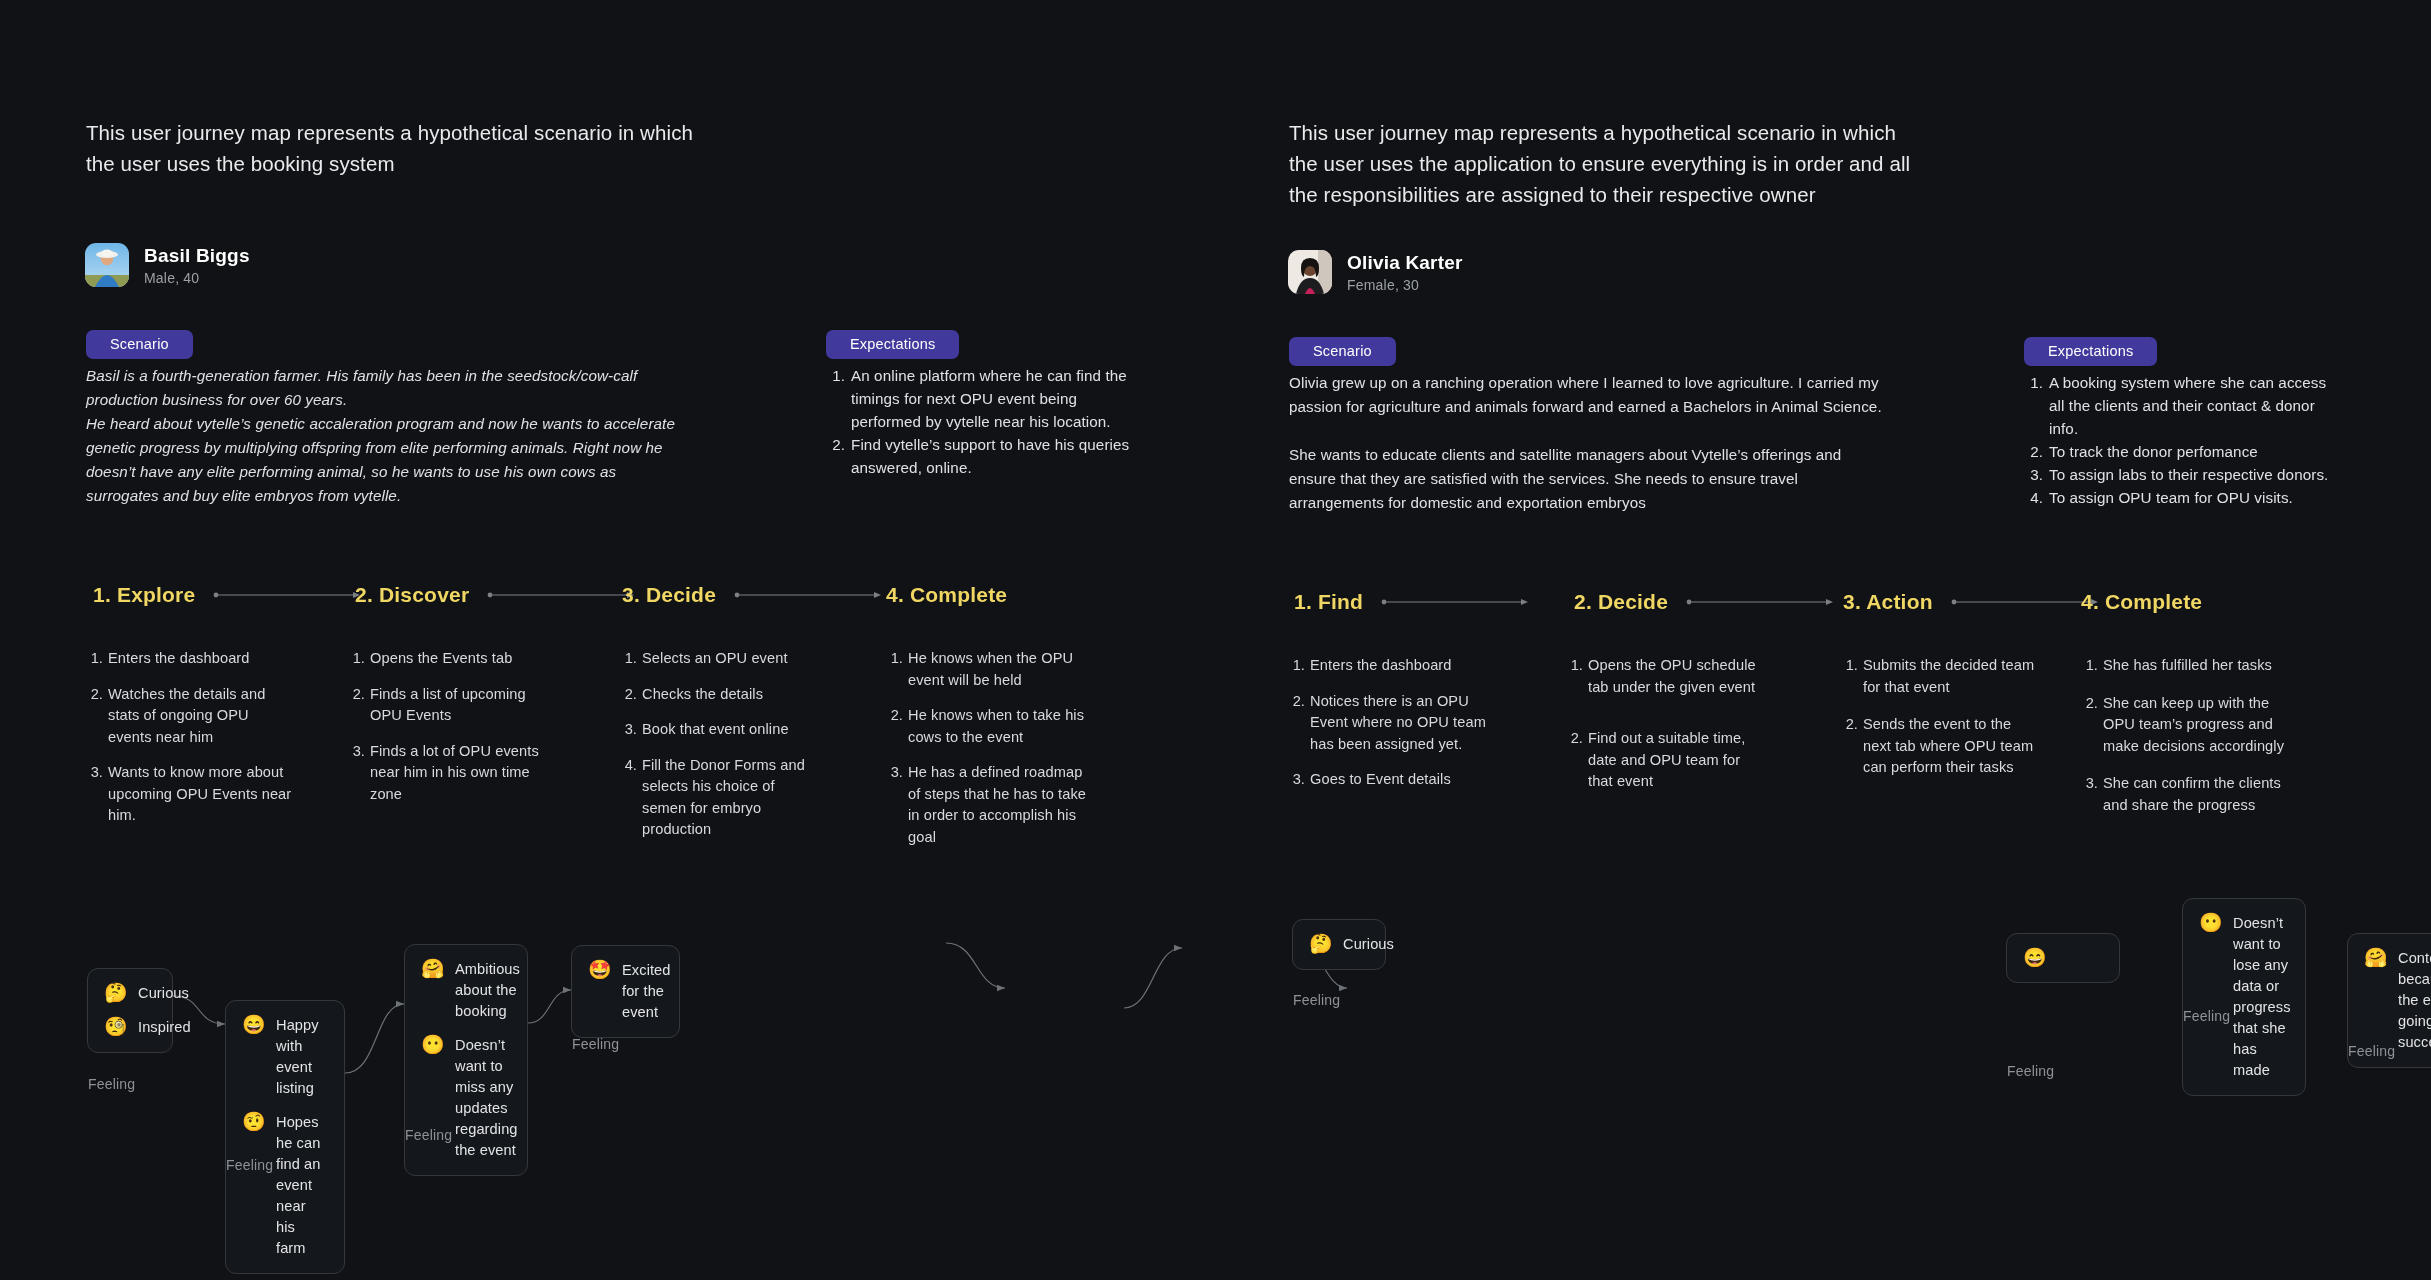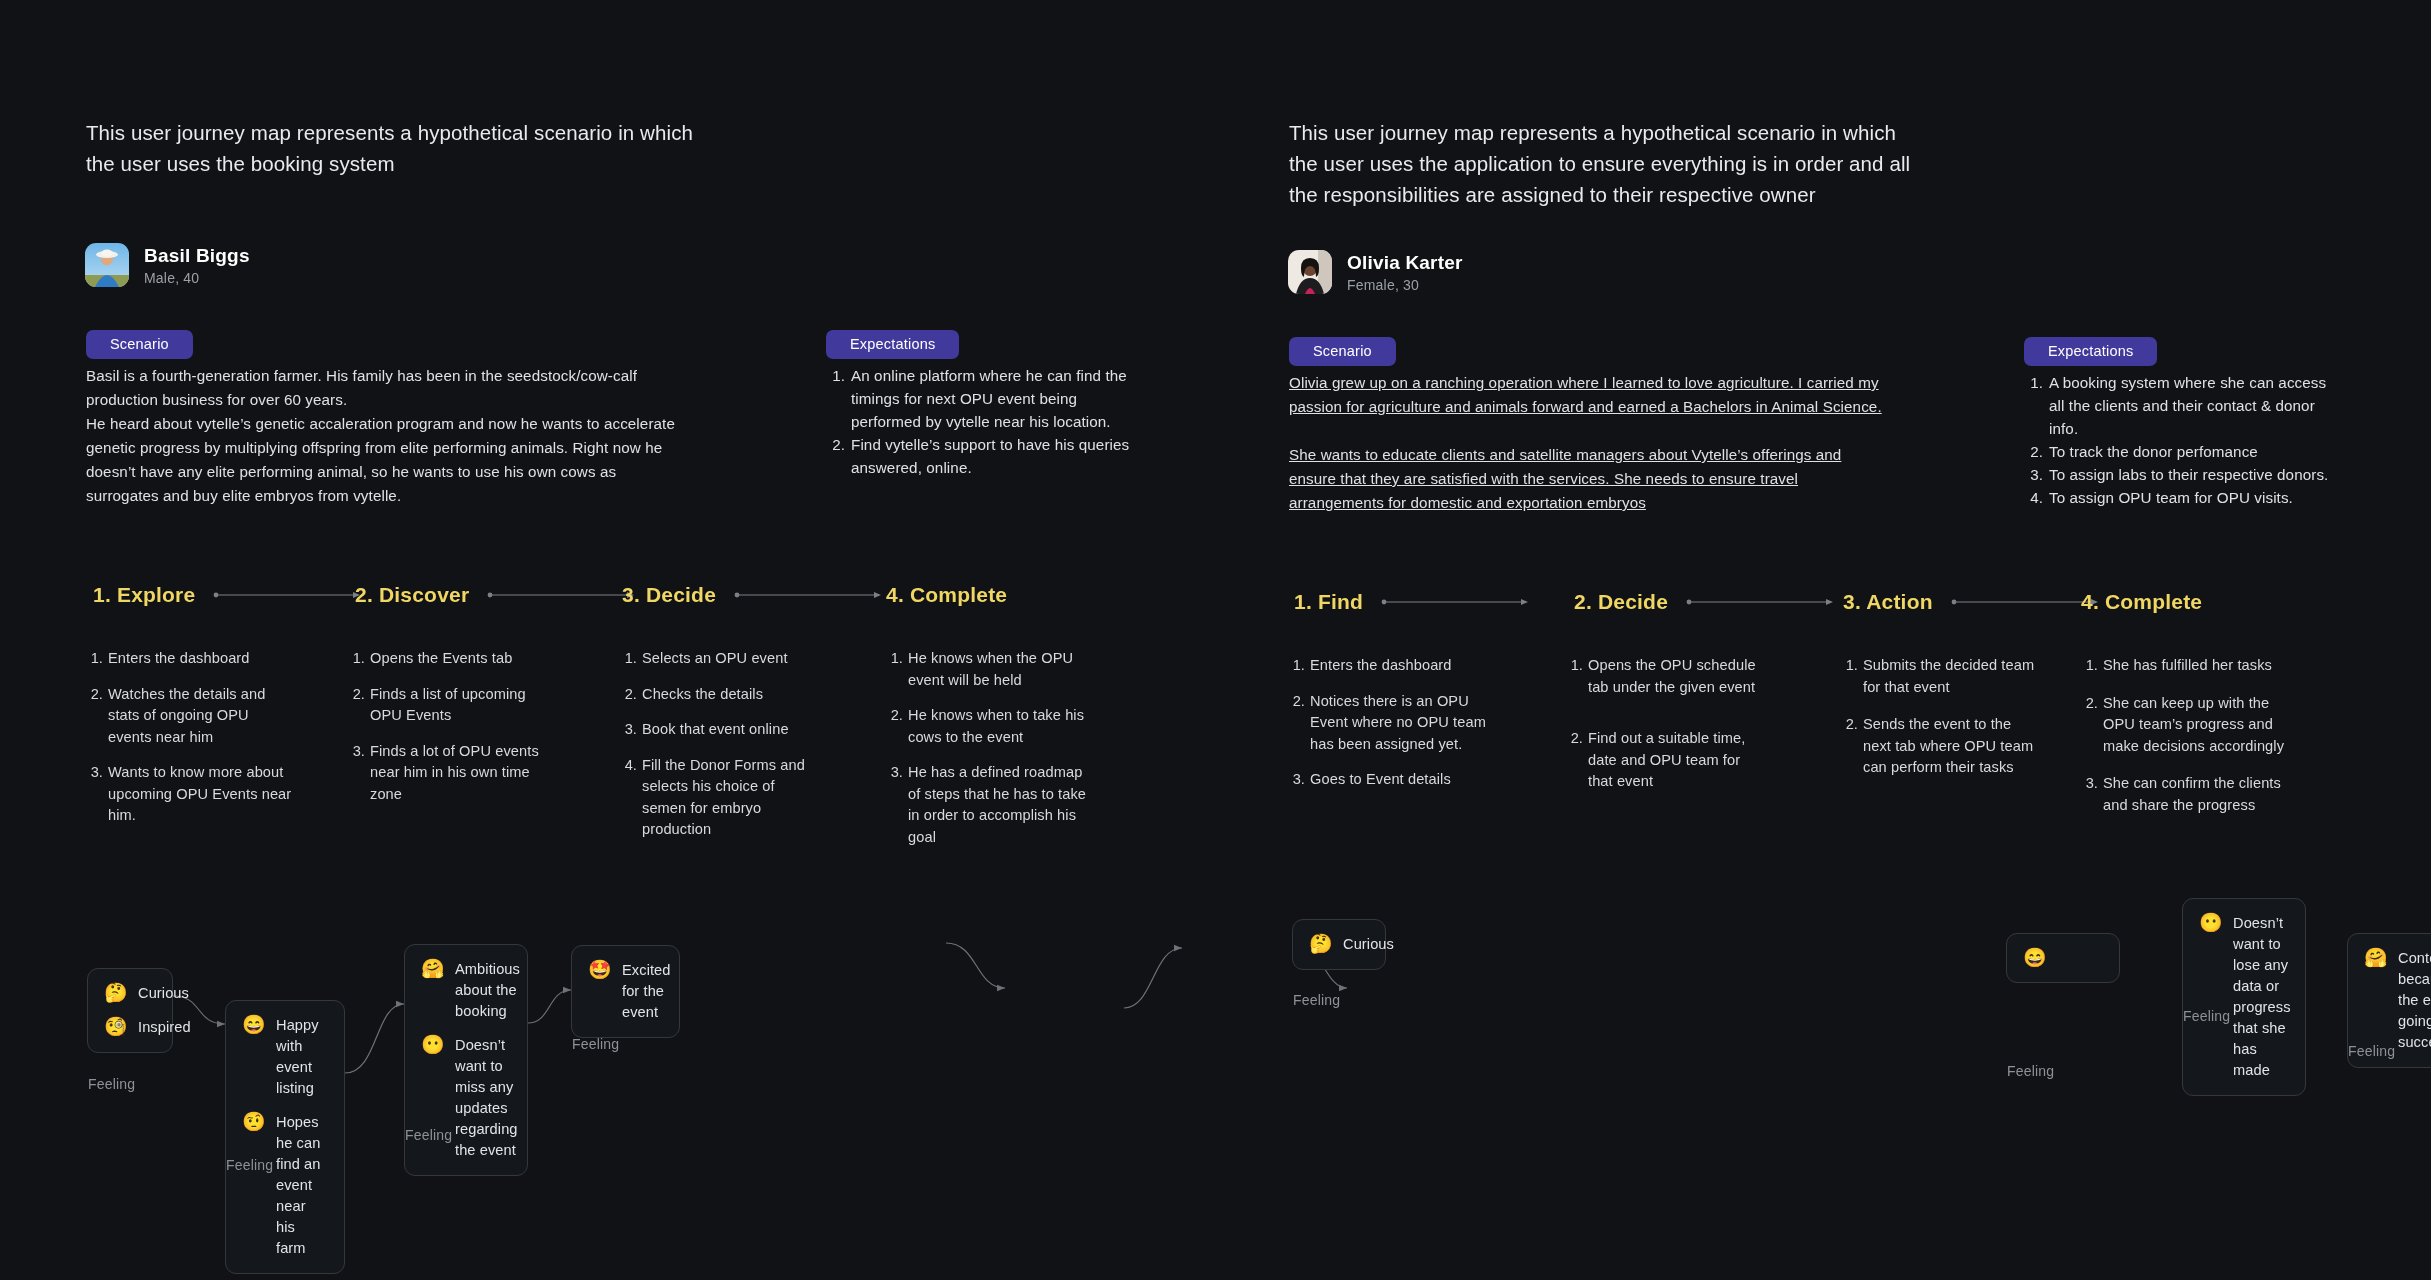--- a/index.html
+++ b/index.html
@@ -182,21 +182,21 @@
           <ellipse cx="22" cy="10" rx="5.6" ry="3.4" fill="#f7f5f0"></ellipse>
         </svg>
       </div>
       <div class="persona-text">
         <div class="persona-name">Basil Biggs</div>
         <div class="persona-meta">Male, 40</div>
       </div>
     </div>
 
     <div class="chip" style="left:86px; top:330px;">Scenario</div>
-    <div class="para" style="left:86px; top:364px; width:720px;">Basil is a fourth-generation farmer. His family has been in the seedstock/cow-calf
+    <div class="para" style="left:86px; top:364px; width:720px;font-style:italic;">Basil is a fourth-generation farmer. His family has been in the seedstock/cow-calf
 production business for over 60 years.
 He heard about vytelle’s genetic accaleration program and now he wants to accelerate
 genetic progress by multiplying offspring from elite performing animals. Right now he
 doesn’t have any elite performing animal, so he wants to use his own cows as
 surrogates and buy elite embryos from vytelle.</div>
 
     <div class="chip" style="left:826px; top:330px;">Expectations</div>
     <div class="exp-list" style="left:826px; top:364px; width:320px;">
       <div class="exp-item">
         <span class="exp-num">1.</span>
@@ -359,21 +359,21 @@
           <path d="M13 18 Q13 8 22 8 Q31 8 31 18 Q31 26 28 27 Q28 16 22 16 Q16 16 16 27 Q13 26 13 18 Z" fill="#15120f"></path>
         </svg>
       </div>
       <div class="persona-text">
         <div class="persona-name">Olivia Karter</div>
         <div class="persona-meta">Female, 30</div>
       </div>
     </div>
 
     <div class="chip" style="left:73px; top:337px;">Scenario</div>
-    <div class="para" style="left:73px; top:371px; width:710px;text-decoration:underline;">Olivia grew up on a ranching operation where I learned to love agriculture. I carried my
+    <div class="para" style="left:73px; top:371px; width:710px;">Olivia grew up on a ranching operation where I learned to love agriculture. I carried my
 passion for agriculture and animals forward and earned a Bachelors in Animal Science.
 
 She wants to educate clients and satellite managers about Vytelle’s offerings and
 ensure that they are satisfied with the services. She needs to ensure travel
 arrangements for domestic and exportation embryos</div>
 
     <div class="chip" style="left:808px; top:337px;">Expectations</div>
     <div class="exp-list" style="left:808px; top:371px; width:320px;">
       <div class="exp-item">
         <span class="exp-num">1.</span>

